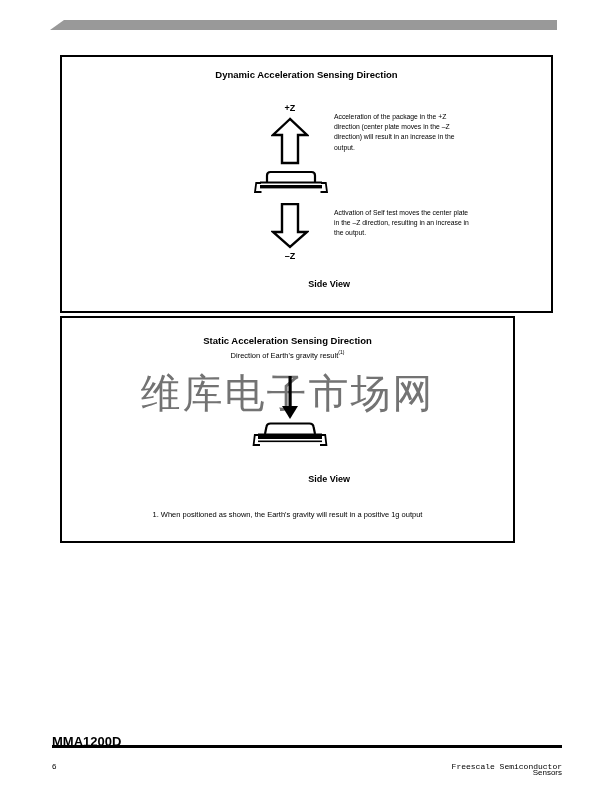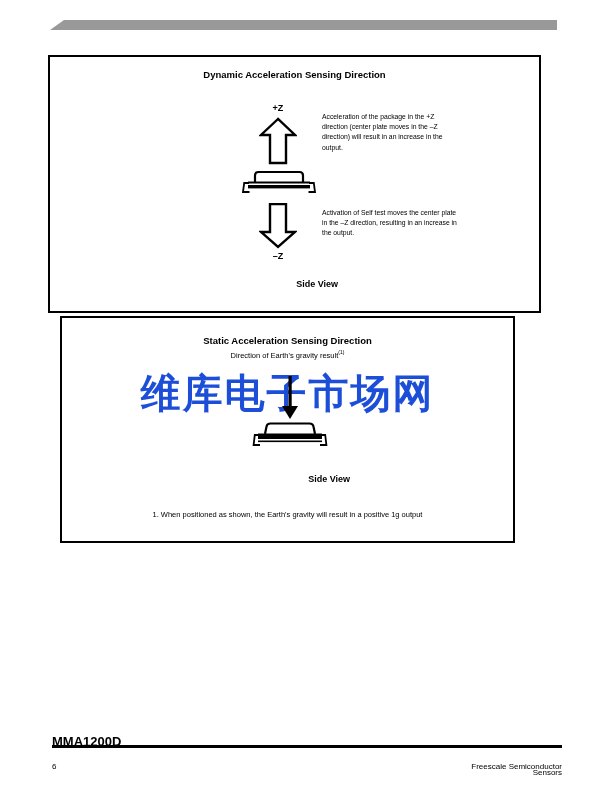--- a/index.html
+++ b/index.html
@@ -11,44 +11,44 @@
   .abs { position:absolute; }
 
   
   .banner {
     left:50px; top:20px; width:507px; height:10px; background:#999999;
     clip-path:polygon(14px 0, 100% 0, 100% 100%, 0 100%);
   }
 
   
   .figbox { border:2px solid #000; box-sizing:border-box; background:#fff; }
-  .box1 { left:48px; top:55px; width:493px; height:258px; }
+  .box1 { left:60px; top:55px; width:493px; height:258px; }
   .box2 { left:60px; top:316px; width:455px; height:227px; }
 
   .fig-title { width:100%; text-align:center; font-weight:bold; font-size:9.5px; }
   .fig-sub   { width:100%; text-align:center; font-size:7.5px; }
   .fig-sub sup { font-size:5px; }
 
   .z-label { width:60px; text-align:center; font-weight:bold; font-size:9px; }
   .side-view { width:120px; text-align:right; font-weight:bold; font-size:9px; }
 
   .desc { font-size:6.8px; line-height:1.5; text-align:left; }
 
   .footnote { width:100%; text-align:center; font-size:7.5px; }
 
   .watermark {
     width:100%; text-align:center; font-size:40px; letter-spacing:2px;
-    color:#1d4ed8; font-weight:bold; white-space:nowrap;
+    color:#737373; font-weight:normal; white-space:nowrap;
   }
 
   
   .doc-id { left:52px; top:734px; font-weight:bold; font-size:13px; }
   .footer-rule { left:52px; top:745px; width:510px; height:3px; background:#000; }
   .footer-right1 { left:262px; top:751px; width:300px; text-align:right; font-size:8px;margin-top:17px; }
-  .footer-right2 { left:262px; top:762px; width:300px; text-align:right; font-size:8px; }
+  .footer-right2 { left:262px; top:762px; width:300px; text-align:right; font-size:8px;font-family:Liberation Mono, monospace; }
   .page-num { left:52px; top:762px; font-size:8px; }
 
   svg { display:block; }
 </style>
 </head>
 <body>
 
 <div class="abs banner"></div>
 
 <div class="abs figbox box1">

